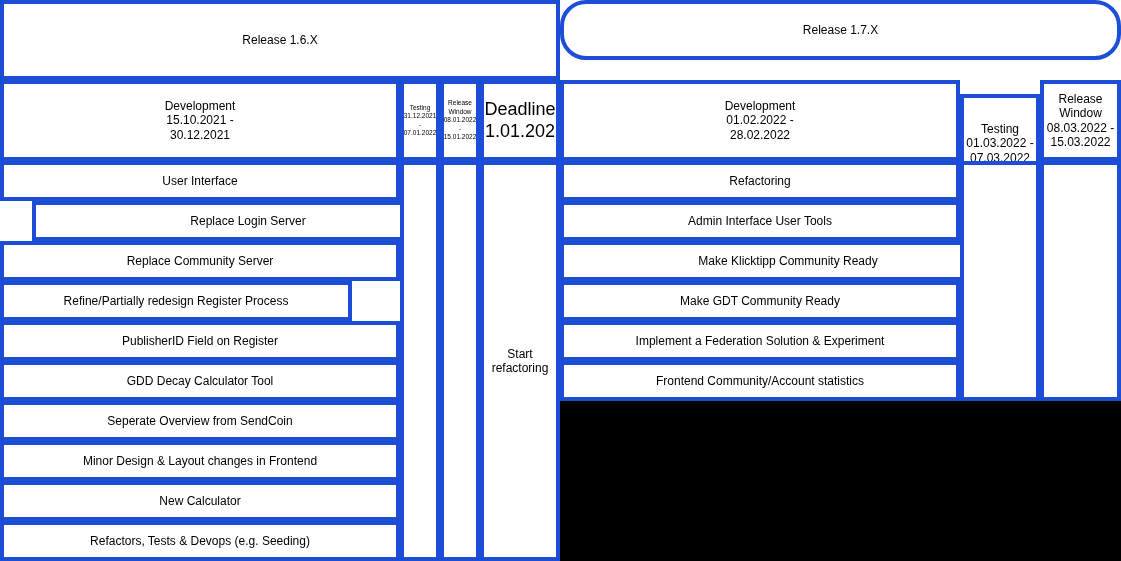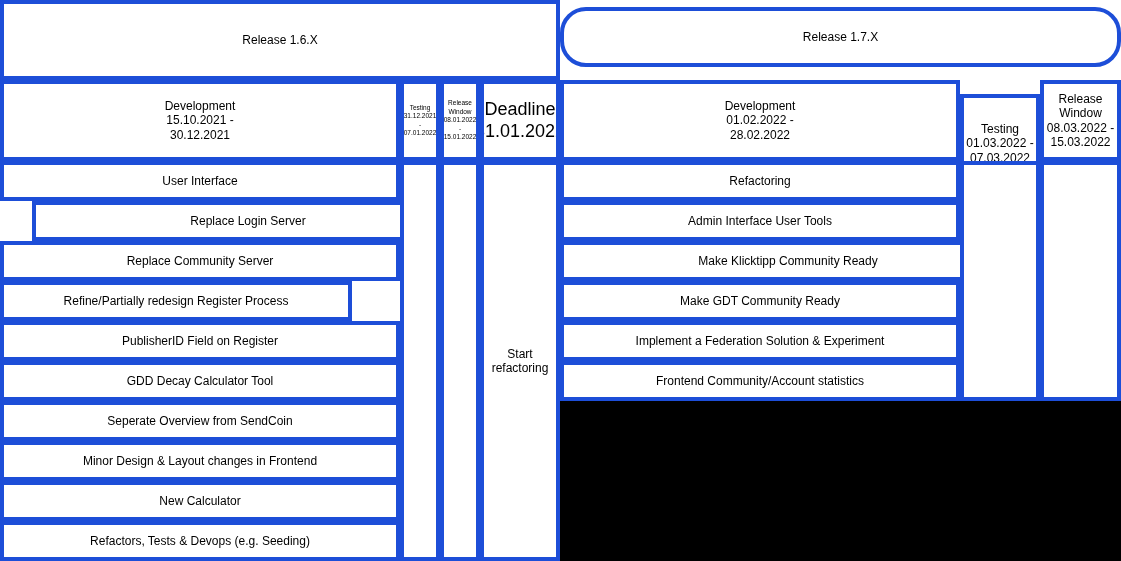--- a/index.html
+++ b/index.html
@@ -72,21 +72,21 @@
   <div class="cell" style="left:0; top:361px; width:400px; height:40px;">GDD Decay Calculator Tool</div>
   <div class="cell" style="left:0; top:401px; width:400px; height:40px;">Seperate Overview from SendCoin</div>
   <div class="cell" style="left:0; top:441px; width:400px; height:40px;">Minor Design &amp; Layout changes in Frontend</div>
   <div class="cell" style="left:0; top:481px; width:400px; height:40px;">New Calculator</div>
   <div class="cell" style="left:0; top:521px; width:400px; height:40px;">Refactors, Tests &amp; Devops (e.g. Seeding)</div>
 
   <div class="cell" style="left:400px; top:161px; width:40px; height:400px;"></div>
   <div class="cell" style="left:440px; top:161px; width:40px; height:400px;"></div>
   <div class="cell" style="left:480px; top:161px; width:80px; height:400px;">Start refactoring</div>
 
-  <div class="cell" style="left:560px; top:7px; width:561px; height:60px;border-radius:26px;">Release 1.7.X</div>
+  <div class="cell" style="left:560px; top:0; width:561px; height:60px;border-radius:26px;">Release 1.7.X</div>
 
   <div class="cell" style="left:560px; top:80px; width:400px; height:81px;">Development
 01.02.2022 -
 28.02.2022</div>
   <div class="cell" style="left:960px; top:94px; width:80px; height:99px;">Testing
 01.03.2022 -
 07.03.2022</div>
   <div class="cell" style="left:1040px; top:80px; width:81px; height:81px;">Release
 Window
 08.03.2022 -

